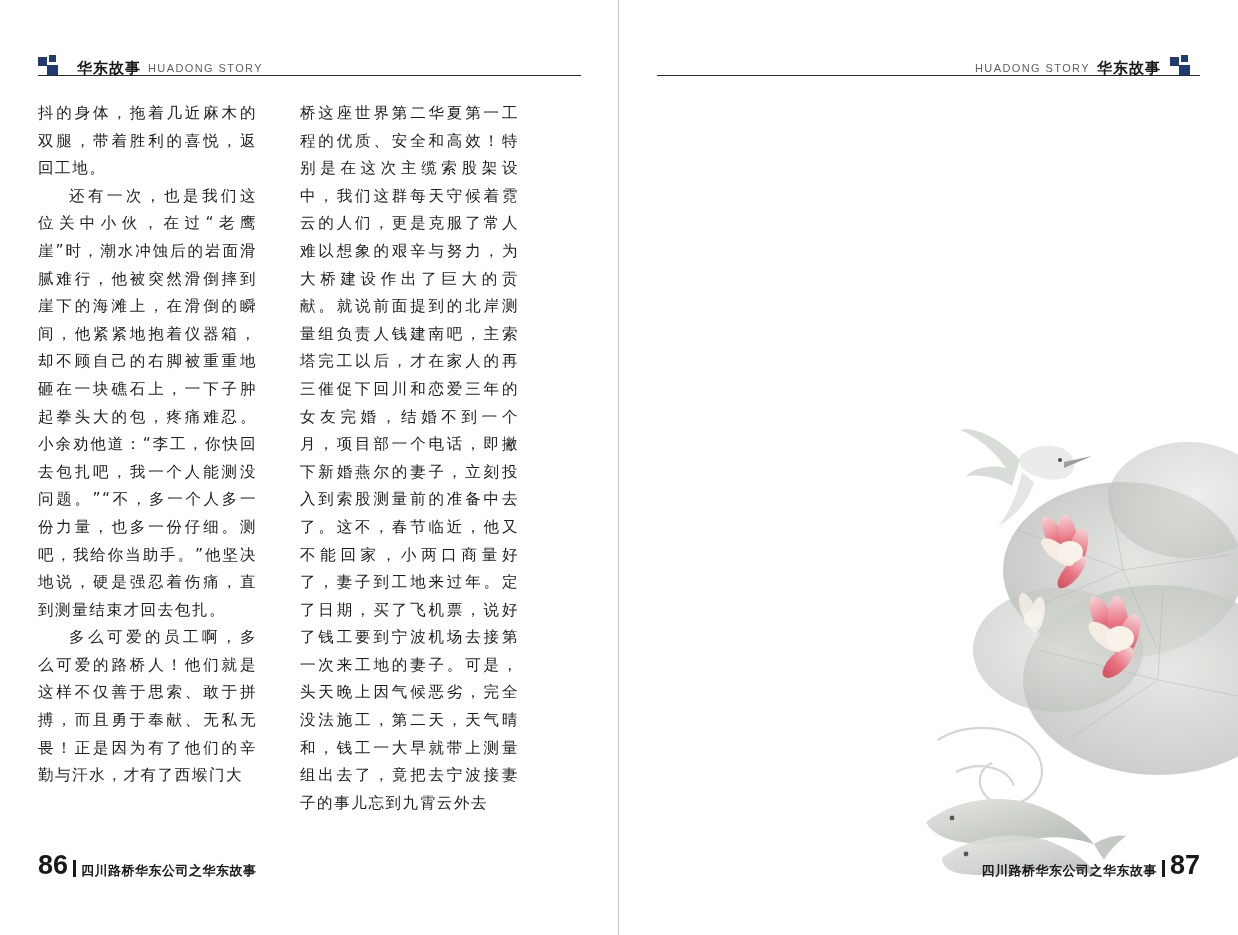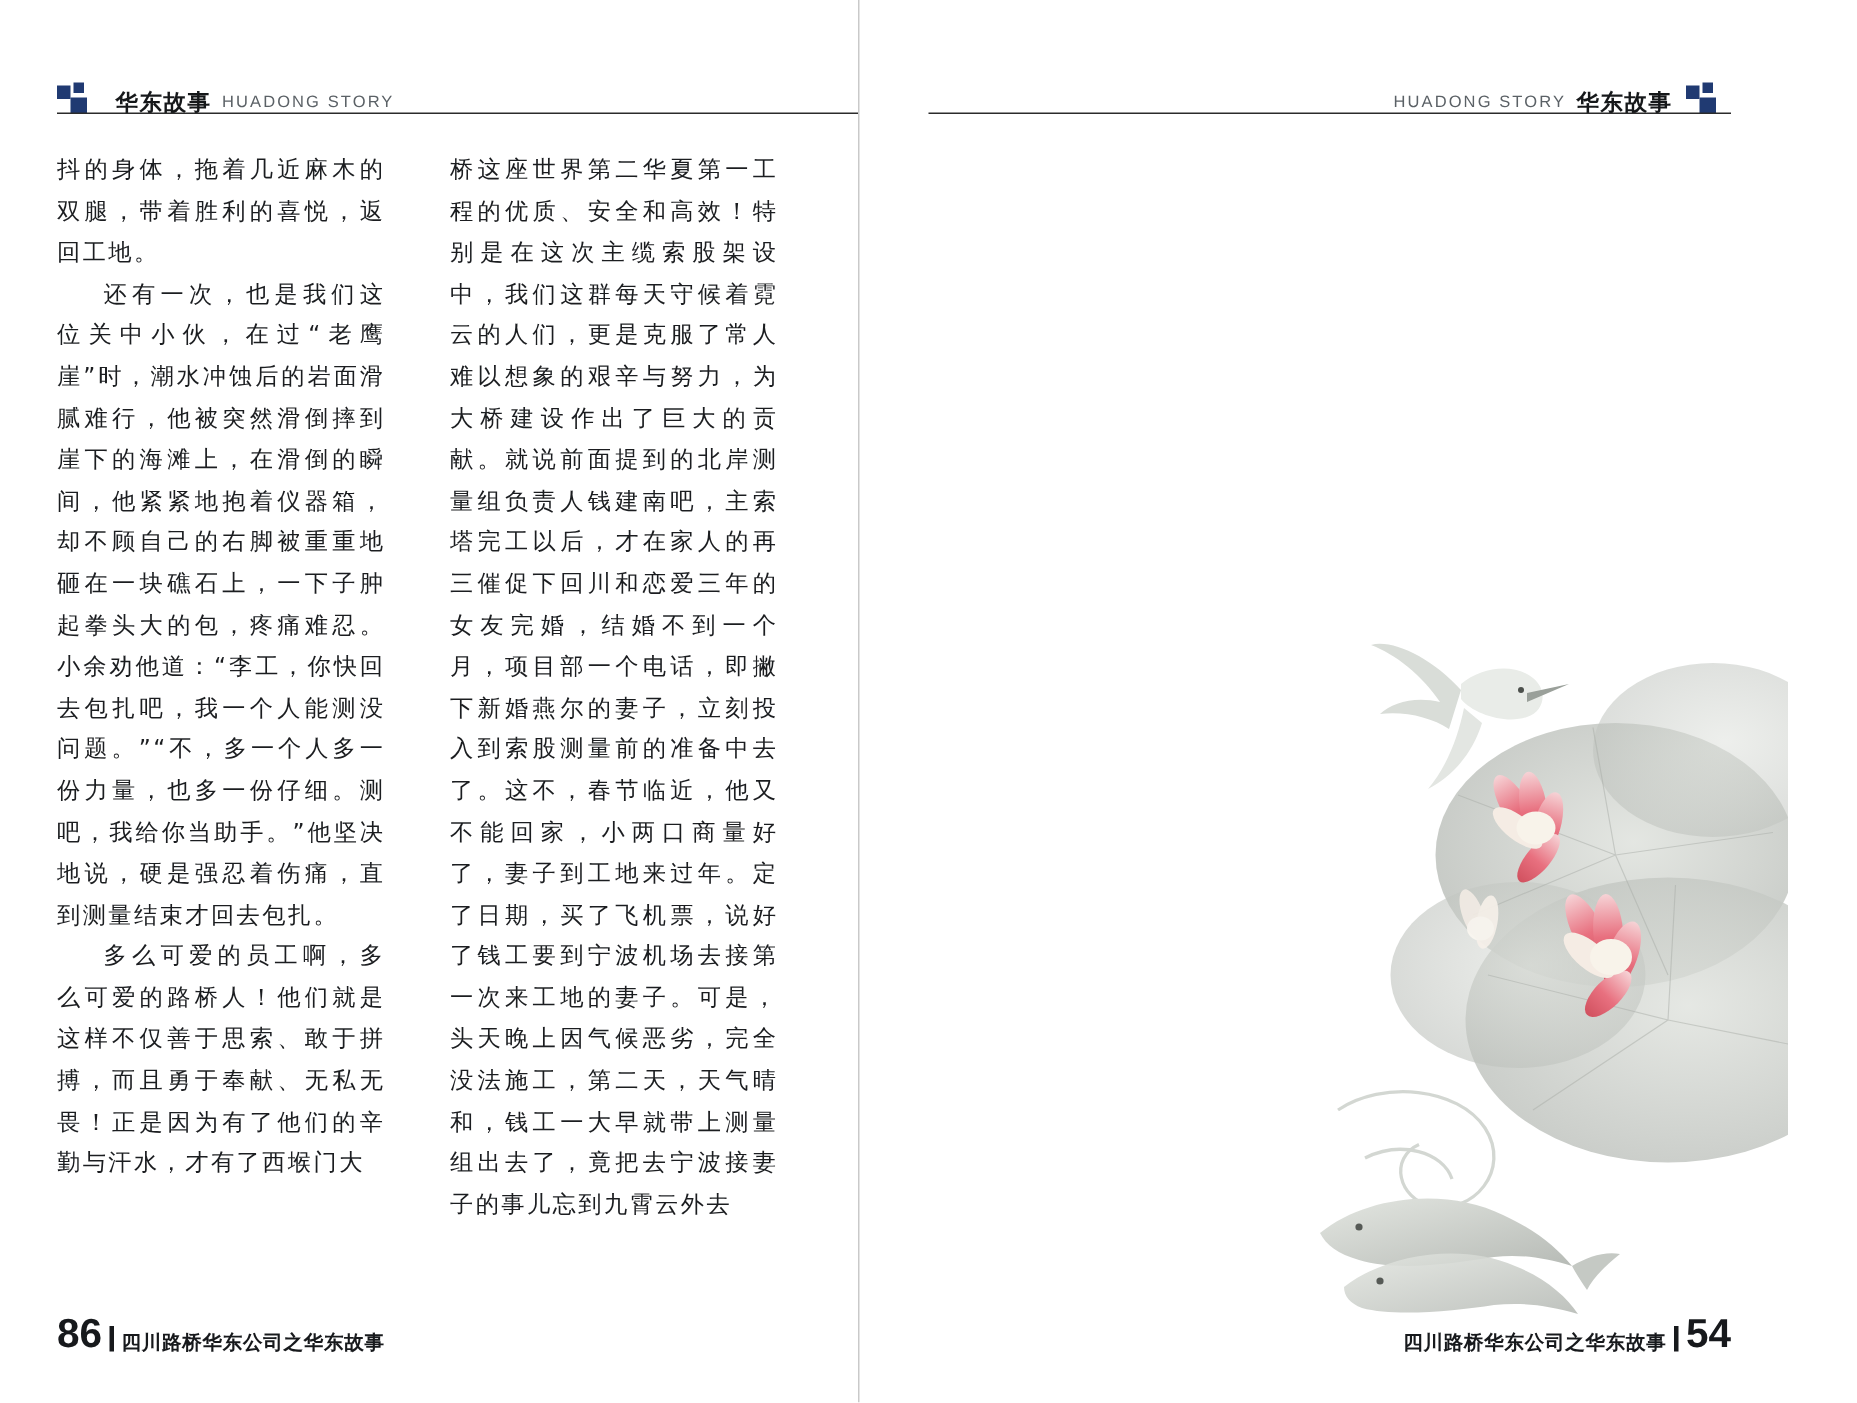--- a/index.html
+++ b/index.html
@@ -16,21 +16,21 @@
   .spread {
     position: relative;
     width: 1238px;
     height: 935px;
     background: #ffffff;
     box-sizing: border-box;
   }
   .page {
     position: absolute;
     top: 0;
-    width: 573px;
+    width: 619px;
     height: 935px;
     box-sizing: border-box;
     overflow: hidden;
   }
   .page-left { left: 0; border-right: 1px solid #c9c9c9; }
   .page-right { left: 619px; }
 
   
   .hdr {
     position: absolute;
@@ -105,21 +105,21 @@
   .col p.indent { text-indent: 2em; }
 
   .left-col-1  { left: 38px;  }
   .left-col-2  { left: 300px; }
 
   .page-left .columns  { left: 0; width: 581px; height: 720px; }
 
   
   .footer {
     position: absolute;
-    bottom: 32px;
+    bottom: 56px;
     display: flex;
     align-items: flex-end;
     justify-content: center;
   }
   .footer-left  { left: 38px; }
   .footer-right { right: 38px; }
 
   .pgnum {
     font-family: "Liberation Sans", sans-serif;
     font-size: 27px;
@@ -273,17 +273,17 @@
         <path d="M186 92 C196 86 208 82 218 84 C208 92 200 100 196 108 C192 102 188 96 186 92 Z" fill="#c5c9c4"></path>
         <path d="M34 106 C62 84 112 76 148 92 C168 100 182 112 190 124 C170 118 152 116 134 118 C108 122 68 126 46 120 C38 117 34 112 34 106 Z" fill="url(#fishg)" opacity="0.9"></path>
         <circle cx="44" cy="66" r="2.4" fill="#565a56"></circle>
         <circle cx="58" cy="102" r="2.4" fill="#565a56"></circle>
       </g>
     </svg>
 
     <div class="footer footer-right">
       <span class="pgtext">四川路桥华东公司之华东故事</span>
       <span class="pgbar"></span>
-      <span class="pgnum">54</span>
+      <span class="pgnum">87</span>
     </div>
   </div>
 
 </div>
 
 </body></html>

